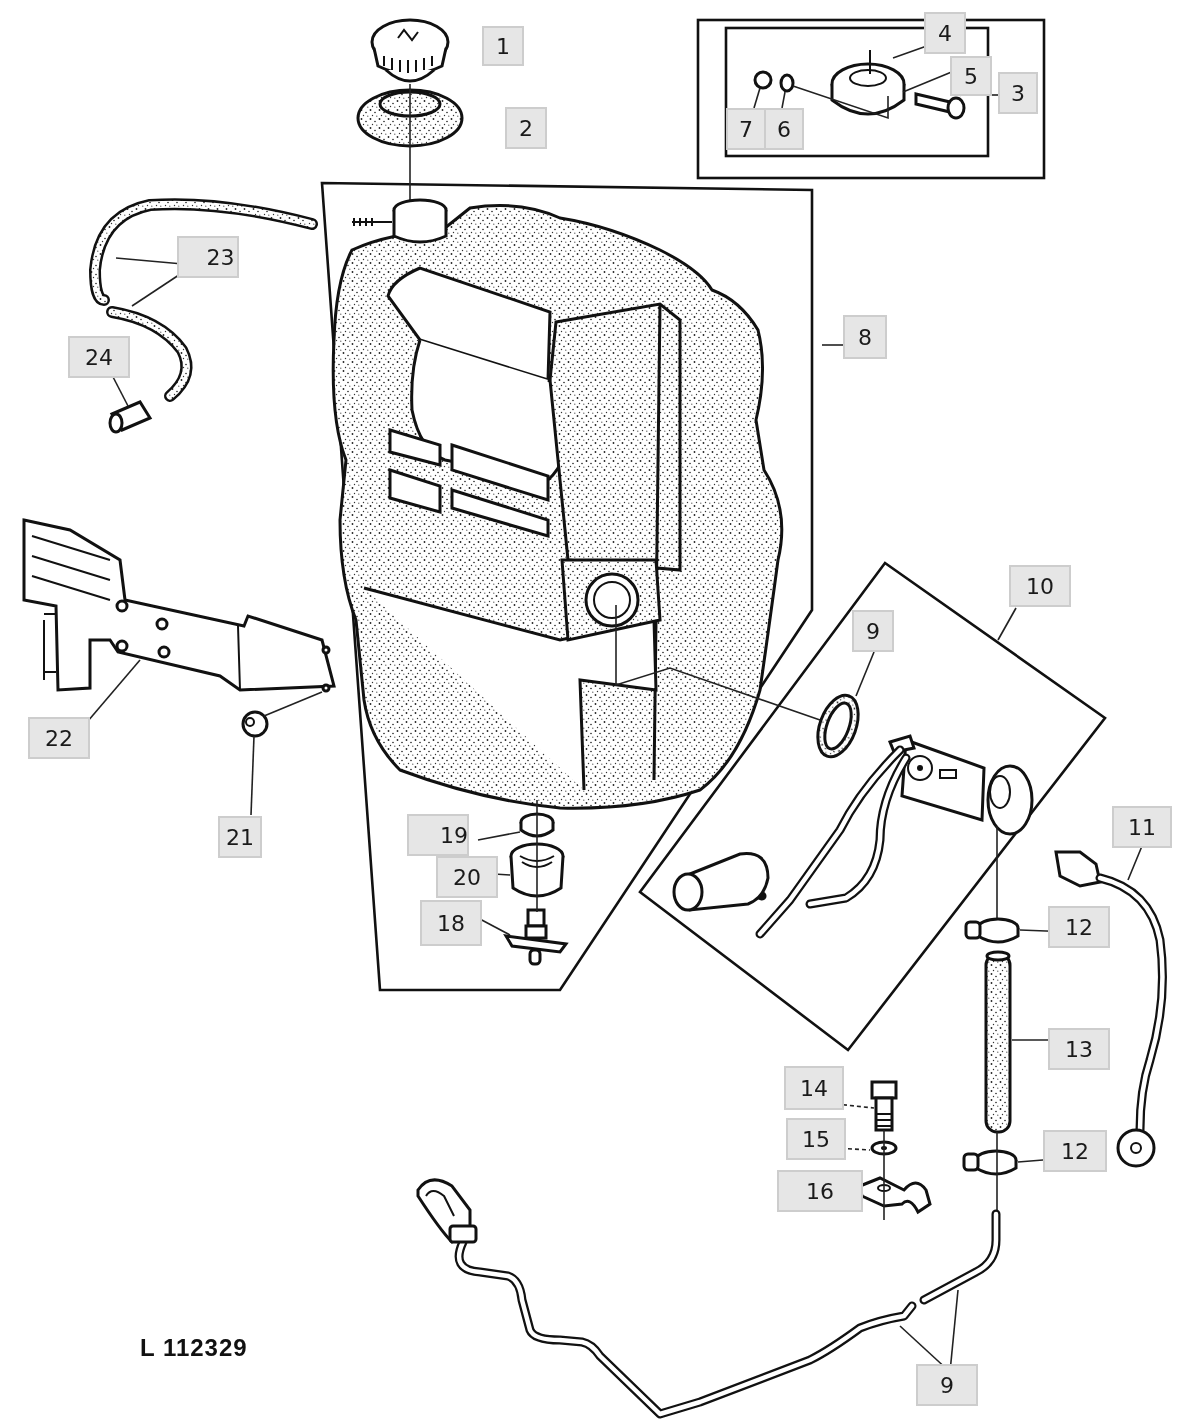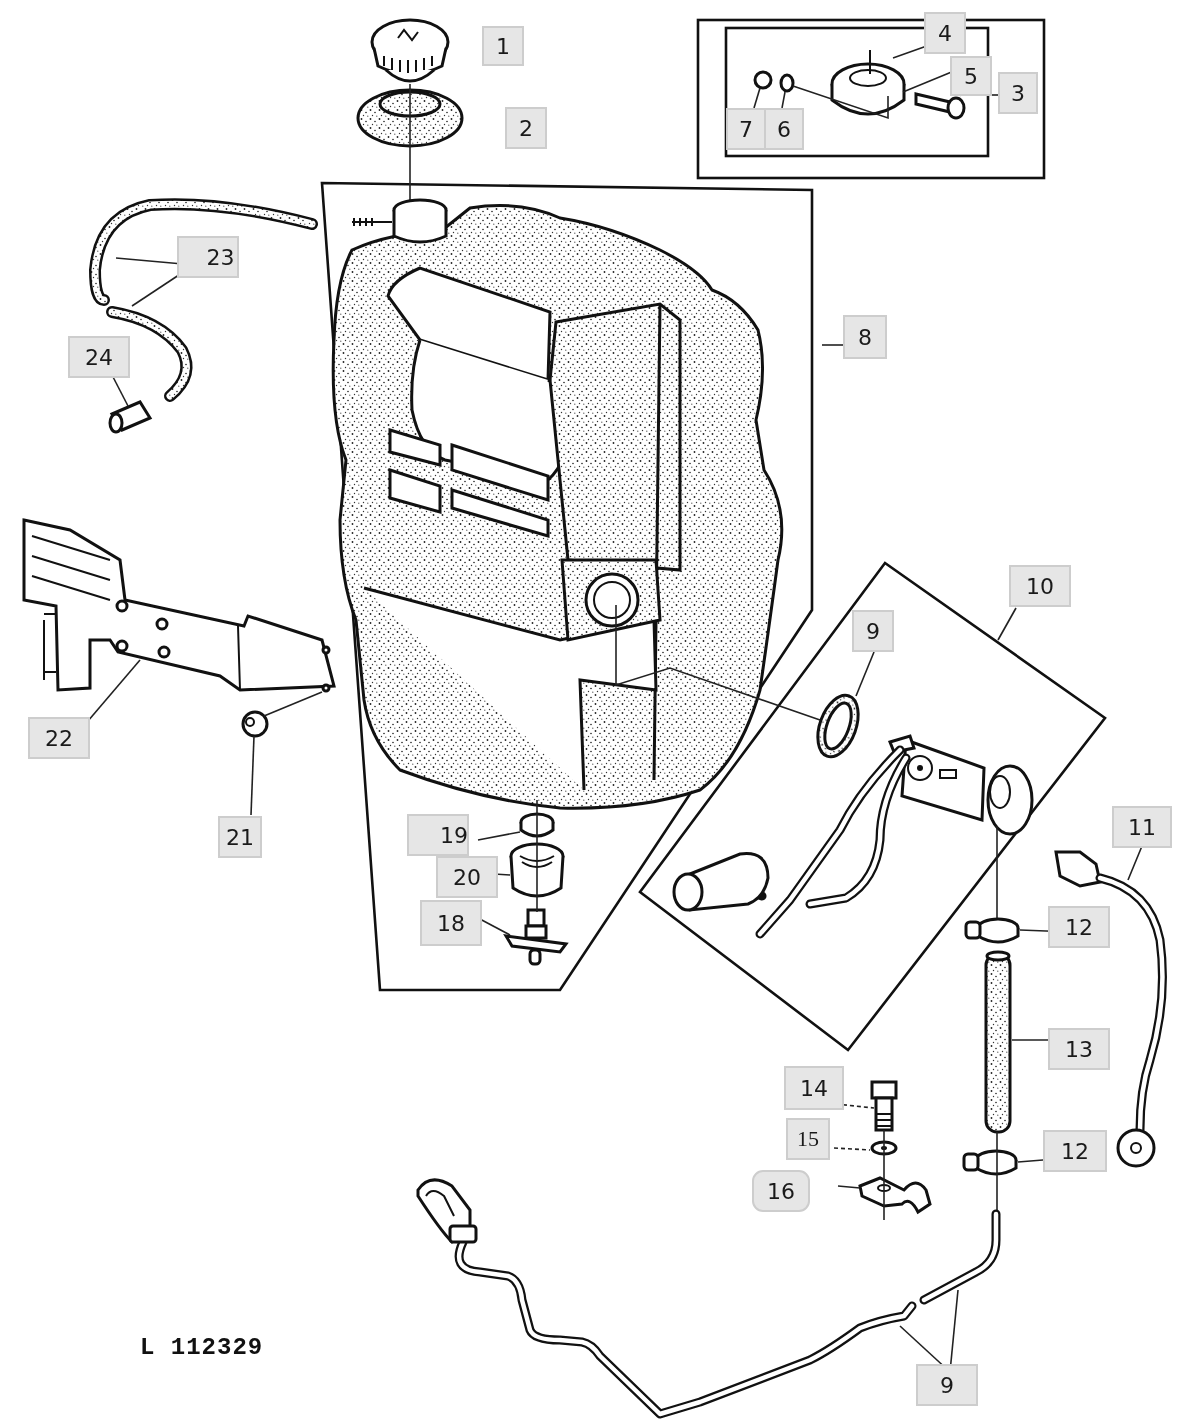--- a/index.html
+++ b/index.html
@@ -11,21 +11,21 @@
     border: 2px solid #cdcdcd;
     box-sizing: border-box;
     color: #1a1a1a;
     font-family: "DejaVu Sans", sans-serif;
     font-size: 22px;
     display: flex; align-items: center; justify-content: center;
     cursor: pointer;
   }
   .ref-number {
     position: absolute; left: 140px; top: 1334px;
-    font-family: Liberation Mono, monospace; font-weight: bold; font-size: 24px; color: #111;
+    font-family: Liberation Sans, sans-serif; font-weight: bold; font-size: 24px; color: #111;
     letter-spacing: 1px;
   }
   .part { fill: #fff; stroke: #111; stroke-width: 3; }
   .part-thin { fill: none; stroke: #111; stroke-width: 2; }
   .leader { fill: none; stroke: #222; stroke-width: 1.6; }
   .frame { fill: none; stroke: #111; stroke-width: 2.6; }
   .stipple { fill: url(#stipple); stroke: #111; stroke-width: 3; }
   .hose { fill: none; stroke: #111; stroke-width: 12; stroke-linecap: round; stroke-linejoin: round; }
   .hose-dots { fill: none; stroke: url(#stipple); stroke-width: 7; stroke-linecap: round; stroke-linejoin: round; }
   .tube { fill: none; stroke: #111; stroke-width: 9; stroke-linecap: round; stroke-linejoin: round; }
@@ -262,22 +262,22 @@
 <div class="callout" style="left:764px;top:108px;width:40px;height:42px;">6</div>
 <div class="callout" style="left:726px;top:108px;width:40px;height:42px;">7</div>
 <div class="callout" style="left:843px;top:315px;width:44px;height:44px;">8</div>
 <div class="callout" style="left:852px;top:610px;width:42px;height:42px;">9</div>
 <div class="callout" style="left:985px;top:565px;width:62px;height:42px;margin-left:24px;">10</div>
 <div class="callout" style="left:1112px;top:806px;width:60px;height:42px;">11</div>
 <div class="callout" style="left:1048px;top:906px;width:62px;height:42px;">12</div>
 <div class="callout" style="left:1048px;top:1028px;width:62px;height:42px;">13</div>
 <div class="callout" style="left:1043px;top:1130px;width:64px;height:42px;">12</div>
 <div class="callout" style="left:784px;top:1066px;width:60px;height:44px;">14</div>
-<div class="callout" style="left:786px;top:1118px;width:44px;height:42px;font-family:Liberation Serif, serif;">15</div>
-<div class="callout" style="left:752px;top:1170px;width:58px;height:42px;border-radius:11px;">16</div>
+<div class="callout" style="left:786px;top:1118px;width:60px;height:42px;">15</div>
+<div class="callout" style="left:777px;top:1170px;width:86px;height:42px;">16</div>
 <div class="callout" style="left:916px;top:1364px;width:62px;height:42px;">9</div>
 <div class="callout" style="left:420px;top:900px;width:62px;height:46px;">18</div>
 <div class="callout" style="left:407px;top:814px;width:62px;height:42px;padding-left:32px;">19</div>
 <div class="callout" style="left:436px;top:856px;width:62px;height:42px;">20</div>
 <div class="callout" style="left:218px;top:816px;width:44px;height:42px;">21</div>
 <div class="callout" style="left:28px;top:717px;width:62px;height:42px;">22</div>
 <div class="callout" style="left:177px;top:236px;width:62px;height:42px;padding-left:25px;">23</div>
 <div class="callout" style="left:68px;top:336px;width:62px;height:42px;text-align:right;">24</div>
 
 <div class="ref-number">L 112329</div>

